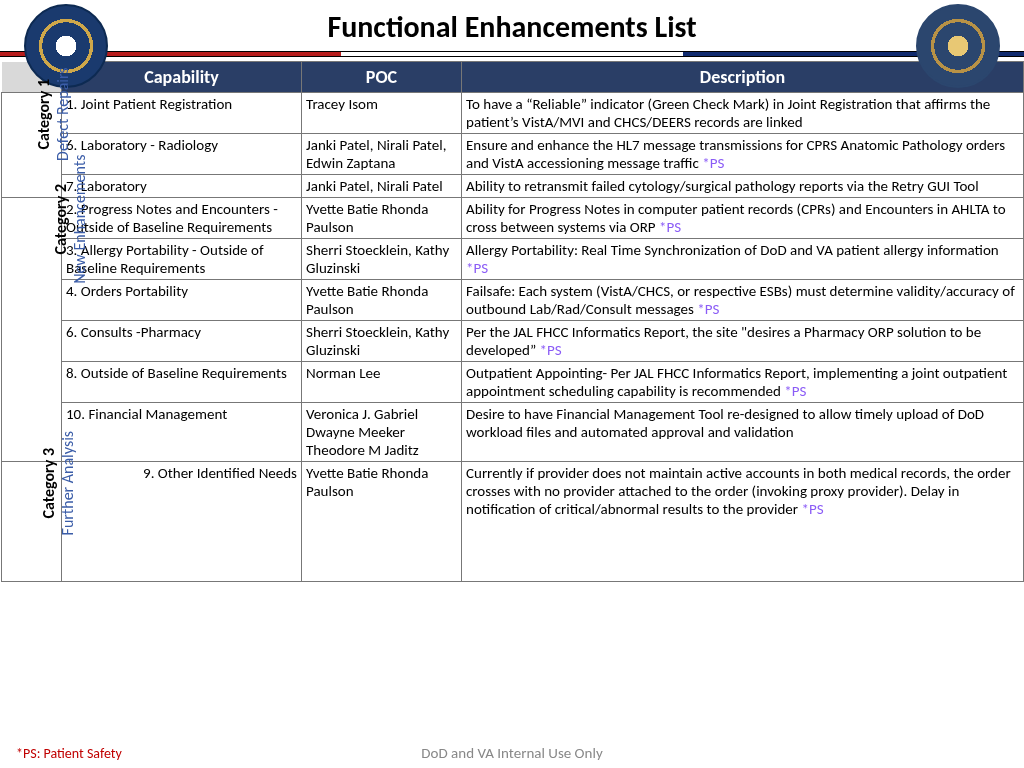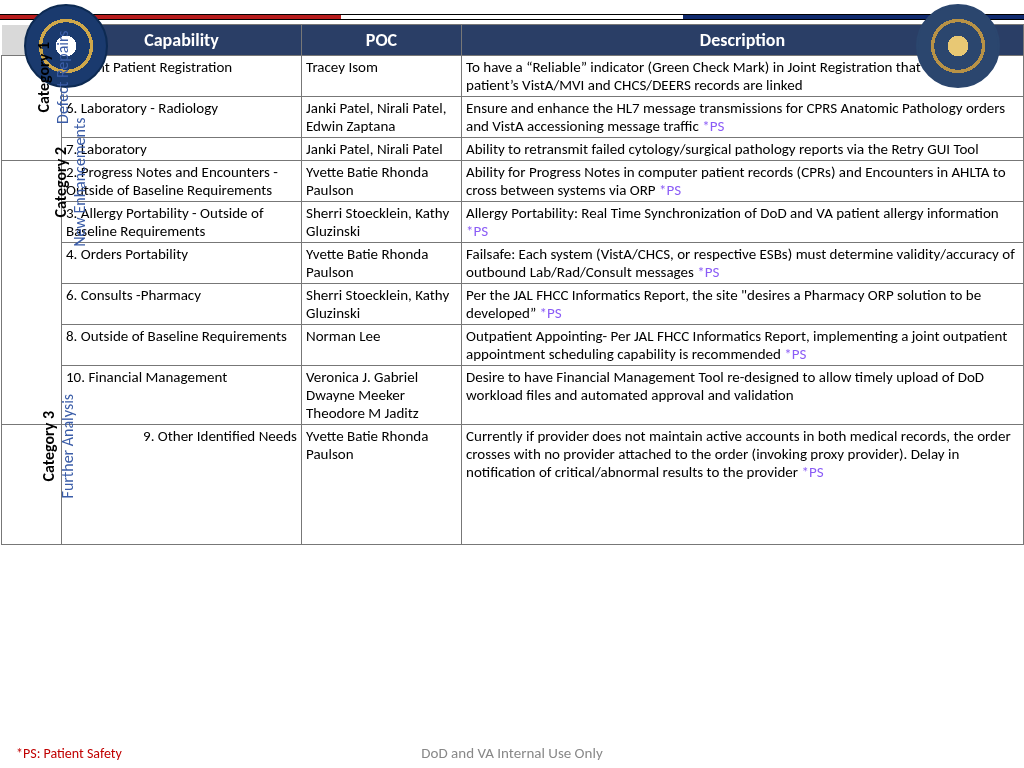--- a/index.html
+++ b/index.html
@@ -98,20 +98,21 @@
   col.c1 { width: 240px; }
   col.c2 { width: 160px; }
   col.c3 { width: 562px; }
 </style>
 </head>
 <body>
 
 <div class="header">
   <div class="seal seal-left"></div>
   <div class="seal seal-right"></div>
+  <div class="title2">Functional Enhancements List</div>
 </div>
 <div class="bar">
   <div class="r"></div>
     <div class="w"></div>
     <div class="b"></div>
 </div>
 
 <table class="main">
   <colgroup>
       <col class="c0">

